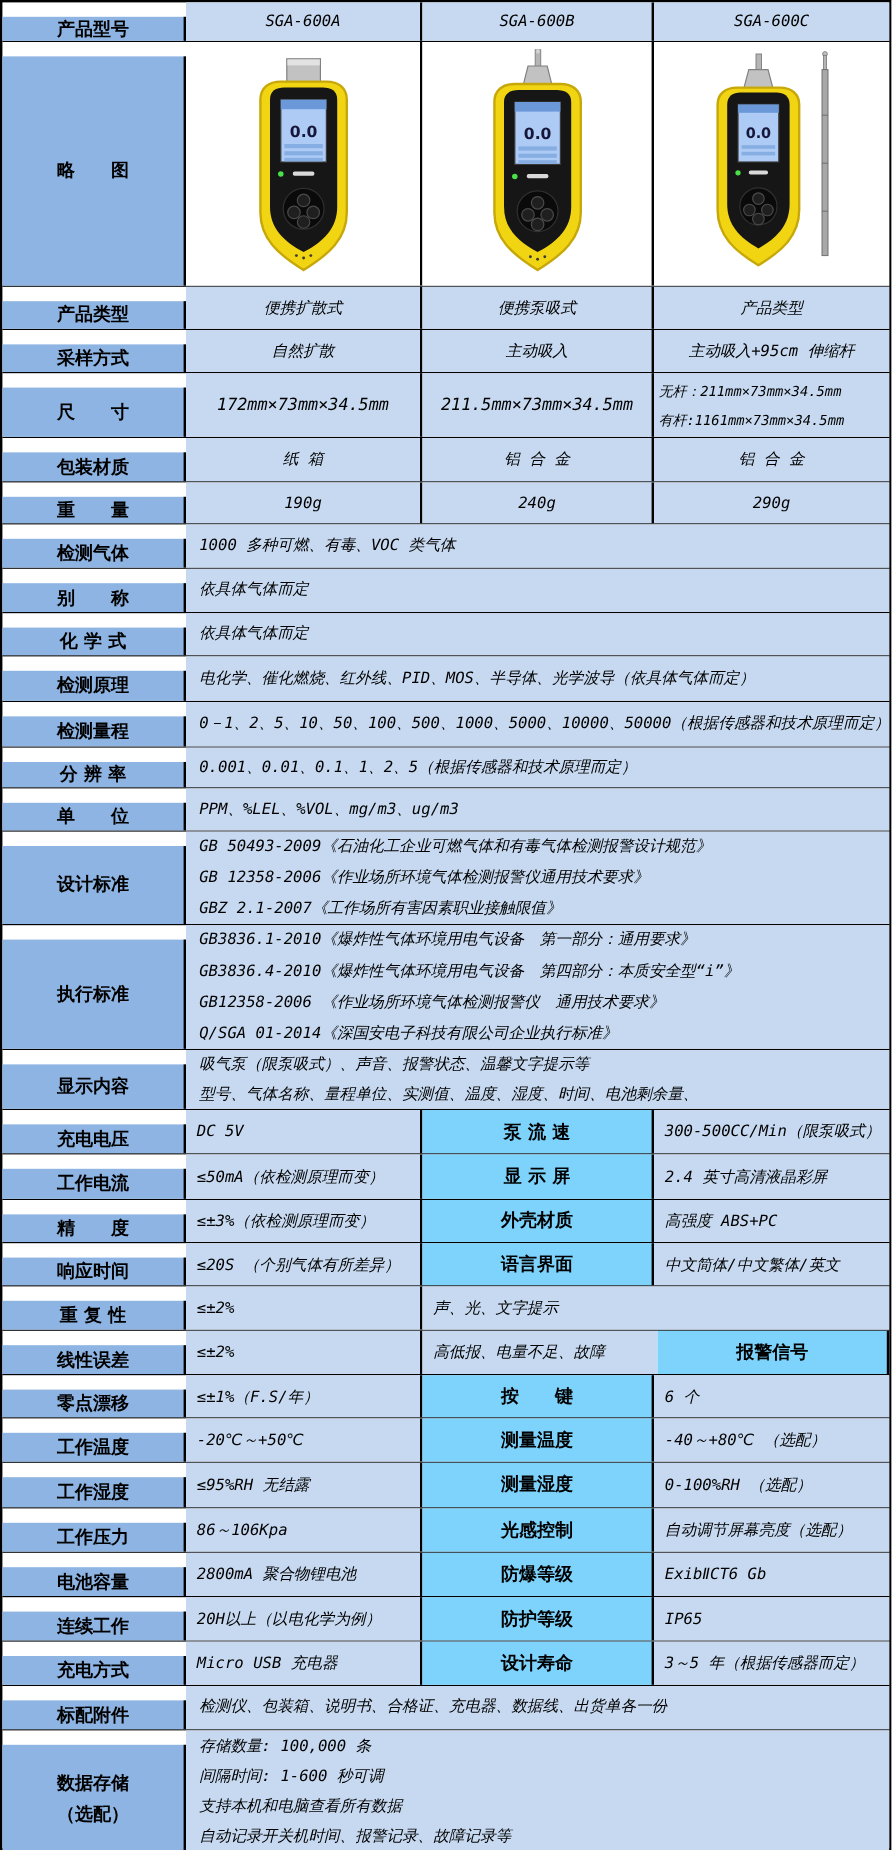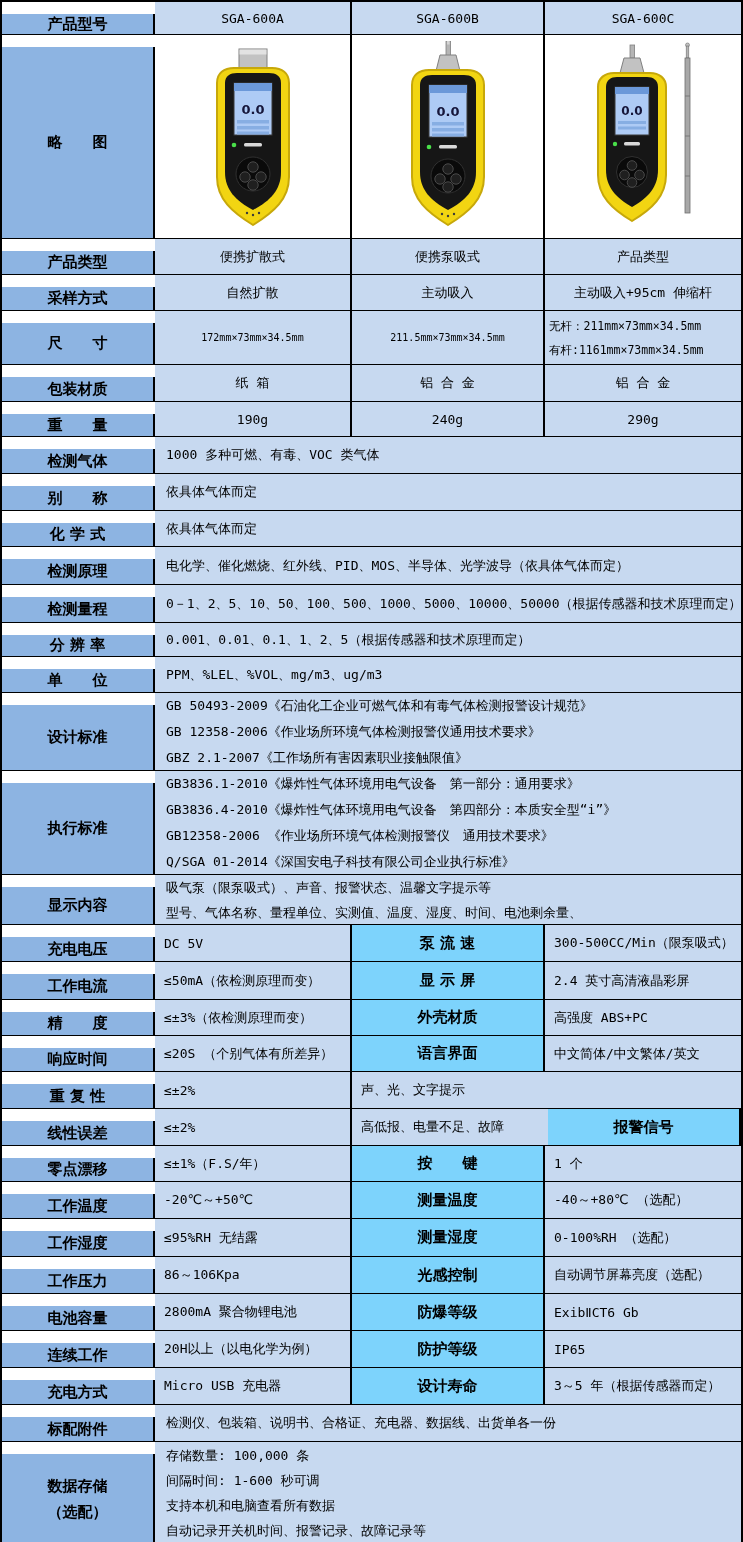--- a/index.html
+++ b/index.html
@@ -16,37 +16,38 @@
     width:153px;flex:0 0 153px;background:#8db4e2;
     border-right:2px solid #000;
     display:flex;align-items:center;justify-content:center;
     font-weight:bold;font-size:15px;text-align:center;white-space:pre;margin-top:12px;
   }
   .lab2{flex-direction:column;line-height:26px;}
   
   .v{
     background:#c7d9f0;font-size:13px;
     font-family:"DejaVu Sans Mono","DejaVu Sans",sans-serif;
+    font-style:italic;
   }
   .ca{width:197px;flex:0 0 197px;border-right:2px solid #000;}
   .cb{width:193px;flex:0 0 193px;border-right:2px solid #000;}
   .cc{flex:1;}
   .cen{display:flex;align-items:center;justify-content:center;text-align:center;white-space:pre;}
   .imgcell{background:#fff;display:flex;align-items:center;justify-content:center;}
   .fullv{flex:1;display:flex;flex-direction:column;justify-content:center;padding:2px 11px;}
   .fullv div{white-space:nowrap;line-height:26px;}
   .fullv.tight div{line-height:25px;}
   .dl{width:197px;flex:0 0 197px;border-right:2px solid #000;display:flex;align-items:center;padding:0 9px;white-space:nowrap;}
   .dlab{
     width:193px;flex:0 0 193px;border-right:2px solid #000;background:#7dd3fc;
     display:flex;align-items:center;justify-content:center;
     font-weight:bold;font-size:15px;font-family:"DejaVu Sans",sans-serif;white-space:pre;
   }
   .dr{flex:1;display:flex;align-items:center;padding:0 9px;white-space:nowrap;}
-  .sz{font-size:10px;}
+  .sz{font-size:14px;}
   .szc{flex:1;display:flex;flex-direction:column;justify-content:center;padding:0 4px;font-size:11.5px;}
   .szc div{white-space:nowrap;line-height:24px;}
 </style>
 </head>
 <body>
 
 <div class="tbl">
 
   <div class="row" style="height:33px">
     <div class="cell lab">产品型号</div>
@@ -275,21 +276,21 @@
   <div class="row" style="height:37px">
     <div class="cell lab">线性误差</div>
     <div class="cell v dl">≤±2%</div>
     <div class="cell v dr">高低报、电量不足、故障</div>
     <div class="cell dlab">报警信号</div>
   </div>
   <div class="row" style="height:36px">
     <div class="cell lab">零点漂移</div>
     <div class="cell v dl">≤±1%（F.S/年）</div>
     <div class="cell dlab">按　　键</div>
-    <div class="cell v dr">1 个</div>
+    <div class="cell v dr">6 个</div>
   </div>
   <div class="row" style="height:37px">
     <div class="cell lab">工作温度</div>
     <div class="cell v dl">-20℃～+50℃</div>
     <div class="cell dlab">测量温度</div>
     <div class="cell v dr">-40～+80℃ （选配）</div>
   </div>
   <div class="row" style="height:38px">
     <div class="cell lab">工作湿度</div>
     <div class="cell v dl">≤95%RH 无结露</div>

